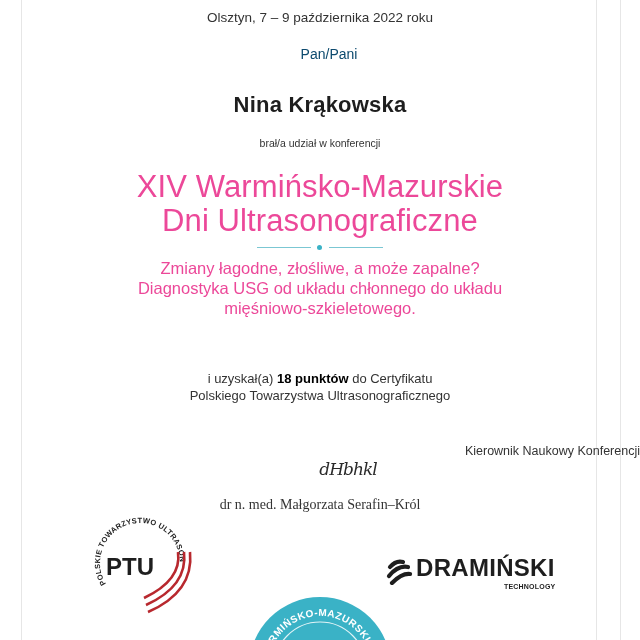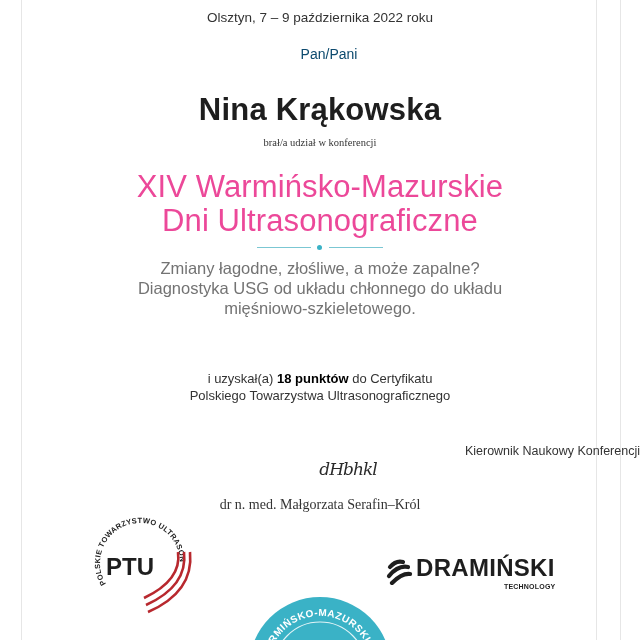--- a/index.html
+++ b/index.html
@@ -9,32 +9,32 @@
       font-family: "Liberation Sans", "DejaVu Sans", sans-serif;
       color: #2b2b2b;
       position: relative;
     }
     .page { position: absolute; left: 0; top: 0; width: 640px; height: 482px; }
     .edge-line { position: absolute; top: 0; width: 1px; height: 640px; background: #e6e6e6; }
     .center { position: absolute; left: 0; width: 640px; text-align: center; }
 
     .date { top: 10px; font-size: 13.5px; color: #333; }
     .salutation { top: 46px; font-size: 14px; color: #0c4a6e; margin-left: 9px; }
-    .recipient { top: 92px; font-size: 31px; font-weight: bold; color: #1e1e1e; letter-spacing: 0.2px; }
-    .participation { top: 137px; font-size: 10.5px; color: #333; font-family: Liberation Serif, serif; }
+    .recipient { top: 92px; font-size: 22px; font-weight: bold; color: #1e1e1e; letter-spacing: 0.2px; }
+    .participation { top: 137px; font-size: 10.5px; color: #333; }
 
     .conf-title { top: 170px; font-size: 31px; line-height: 34px; font-weight: normal; color: #ec4899; letter-spacing: 0.1px; }
 
     .divider { position: absolute; top: 245px; left: 257px; width: 126px; height: 6px; }
     .divider .line { position: absolute; top: 2px; height: 1px; background: #7bc7d3; width: 54px; }
     .divider .line.l { left: 0; }
     .divider .line.r { right: 0; }
     .divider .dot { position: absolute; top: 0; left: 60px; width: 5px; height: 5px; border-radius: 50%; background: #3ab2c6; }
 
-    .topic { top: 258px; font-size: 16.5px; line-height: 20px; color: #737373; }
+    .topic { top: 258px; font-size: 16.5px; line-height: 20px; color: #ec4899; }
 
     .points { top: 370px; font-size: 13px; line-height: 17px; color: #333; }
     .points b { color: #000000; margin-top: 34px; }
 
     .director-role { top: 444px; font-size: 12.5px; color: #333; text-align: right; }
     .signature { top: 459px; font-family: "DejaVu Serif", serif; font-style: italic; font-size: 17px; color: #2a2a2a; letter-spacing: -1px; padding-left: 28px; }
     .director-name { top: 497px; font-size: 14px; color: #333; font-family: Liberation Serif, serif; }
 
     .ptu-logo { position: absolute; left: 82px; top: 506px; width: 120px; height: 110px; }
     .draminski { position: absolute; left: 386px; top: 543px; width: 170px; height: 40px; margin-top: 11px; }

